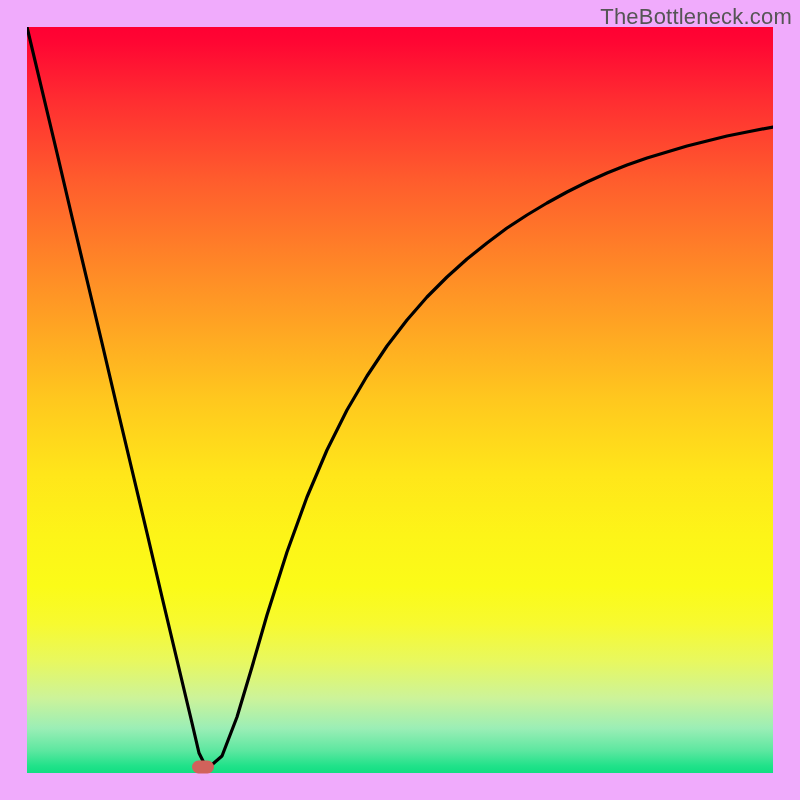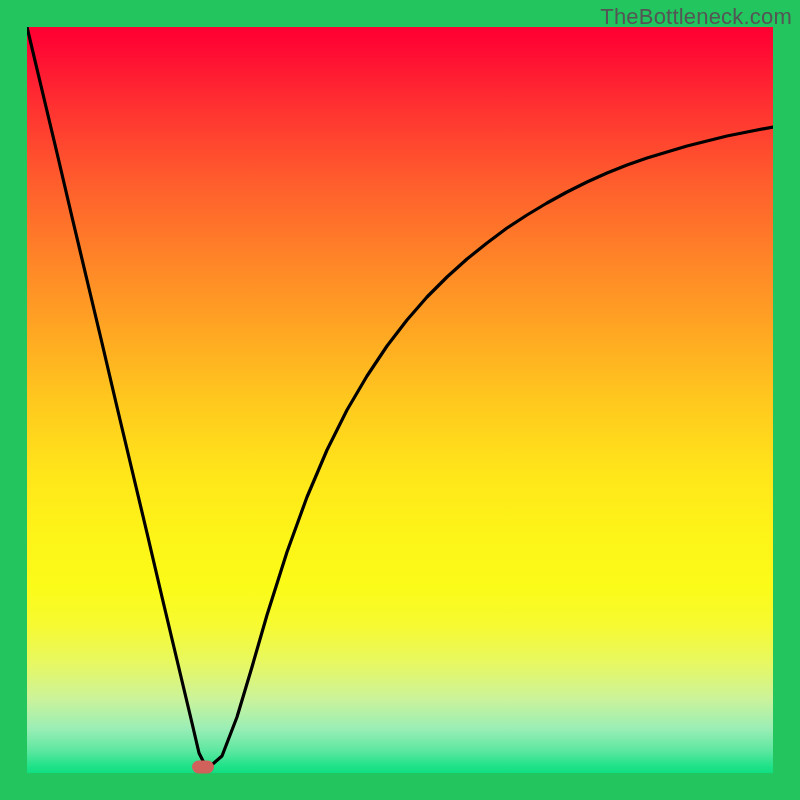--- a/index.html
+++ b/index.html
@@ -8,21 +8,21 @@
     width: 800px;
     height: 800px;
     overflow: hidden;
     font-family: Arial, Helvetica, sans-serif;
     background: #000;
   }
   .stage {
     position: relative;
     width: 800px;
     height: 800px;
-    background: #22c55e;
+    background: #f0abfc;
   }
   .plot-area {
     position: absolute;
     left: 27px;
     top: 27px;
     width: 746px;
     height: 746px;
     background: linear-gradient(to bottom,
       #ff0033 0%,
       #ff0633 2%,

